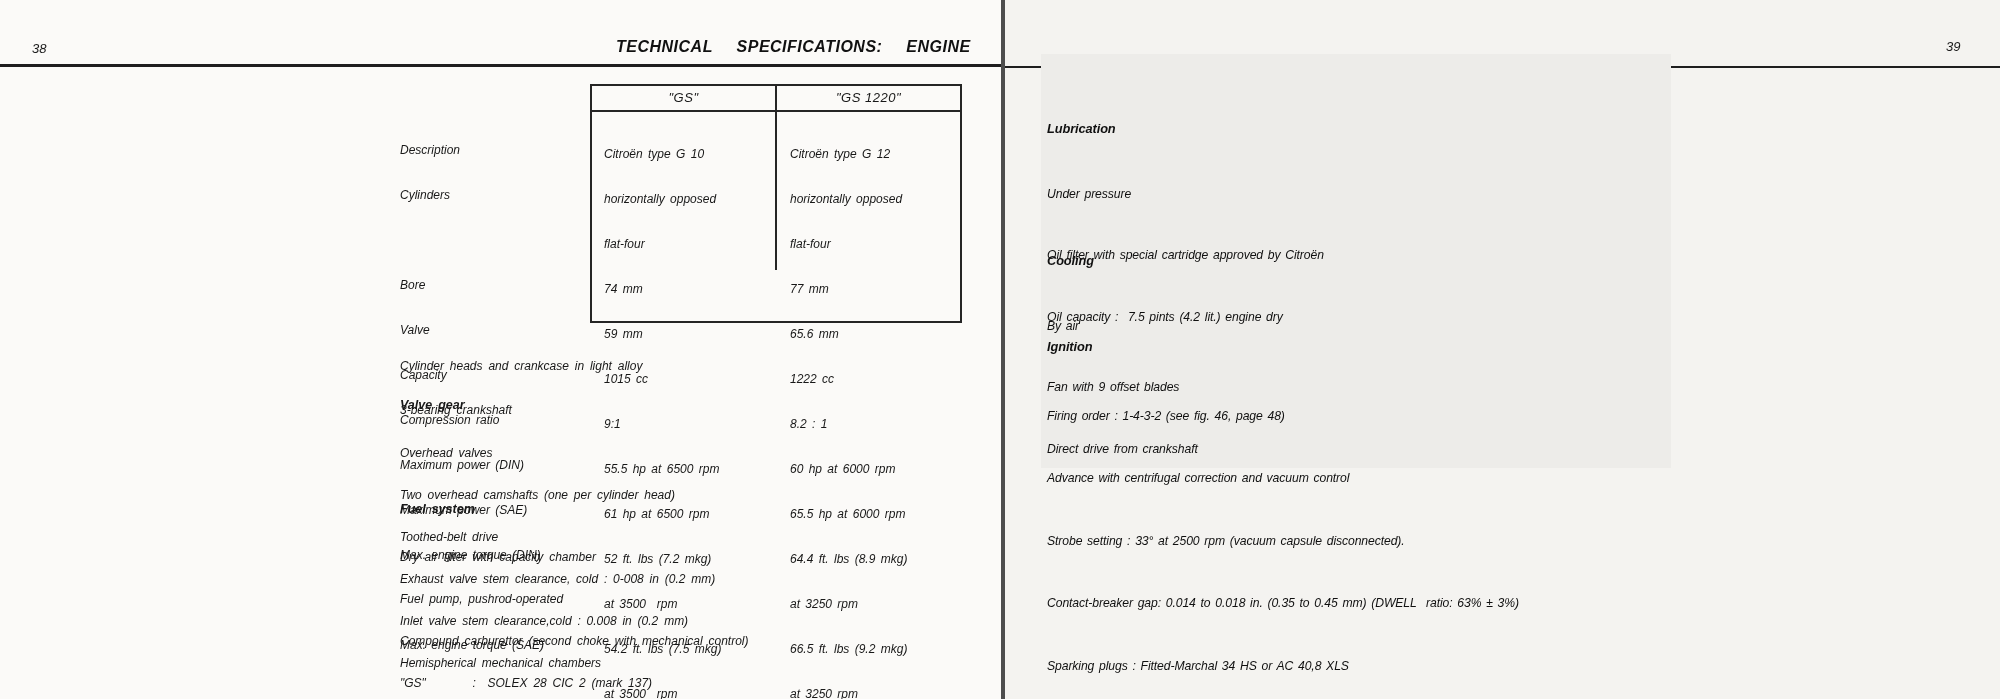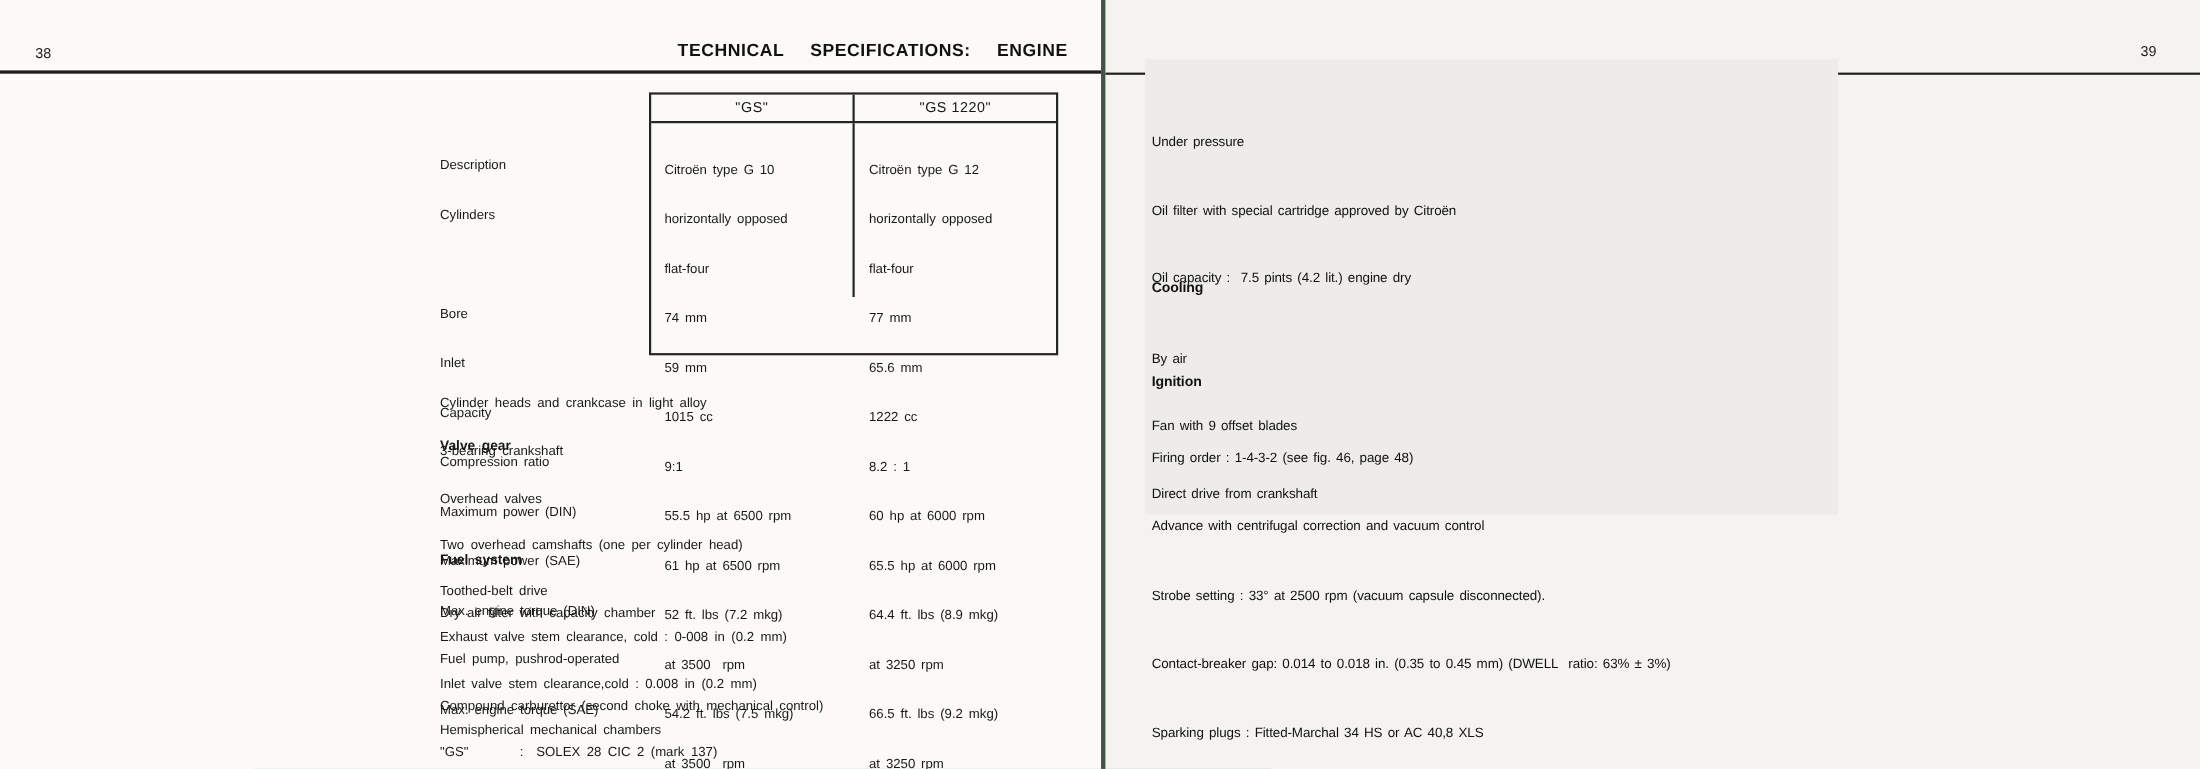--- a/index.html
+++ b/index.html
@@ -1,18 +1,18 @@
 <!DOCTYPE html>
 <html><head>
 <meta charset="utf-8">
 <style>
   html,body { margin:0; padding:0; background:#dddcda; }
   .canvas {
     position:relative; width:2000px; height:699px; overflow:hidden;
-    background:#22c55e; font-family:"Liberation Sans", sans-serif; color:#181818;
+    background:#0369a1; font-family:"Liberation Sans", sans-serif; color:#181818;font-style:italic;
   }
   .page { position:absolute; top:0; height:699px; }
   .page-left  { left:0; width:1001px; background:#fbfaf8; }
   .page-right { left:1005px; width:995px; background:#f4f3f0; }
   .gutter { position:absolute; left:1001px; top:0; width:4px; height:699px; background:#4d4d4d; }
 
   .rule { position:absolute; background:#1e1e1e; }
   .rule-left  { left:0; top:64px; width:1001px; height:3px; }
   .rule-right { left:0; top:66px; width:995px; height:2px; }
 
@@ -80,21 +80,21 @@
   <section class="page page-left">
     <div class="pnum pnum-left">38</div>
     <h1 class="title">TECHNICAL  SPECIFICATIONS:  ENGINE</h1>
     <div class="rule rule-left"></div>
 
     <div class="labels-col">
       <div class="tline">Description</div>
       <div class="tline">Cylinders</div>
       <div class="tline"></div>
       <div class="tline">Bore</div>
-      <div class="tline">Inlet</div>
+      <div class="tline">Valve</div>
       <div class="tline">Capacity</div>
       <div class="tline">Compression ratio</div>
       <div class="tline">Maximum power (DIN)</div>
       <div class="tline">Maximum power (SAE)</div>
       <div class="tline">Max. engine torque (DIN)</div>
       <div class="tline"></div>
       <div class="tline">Max. engine torque (SAE)</div>
       <div class="tline"></div>
       
     </div>
@@ -171,20 +171,21 @@
   </section>
 
   <div class="gutter"></div>
 
   <section class="page page-right">
     <div class="rule rule-right"></div>
     <div class="pnum pnum-right">39</div>
     <div class="scan-shade"></div>
 
     <div class="rblock sec-lub">
+      <div class="rheading">Lubrication</div>
       <div class="rline">Under pressure</div>
       <div class="rline">Oil filter with special cartridge approved by Citroën</div>
       <div class="rline">Oil capacity :  7.5 pints (4.2 lit.) engine dry</div>
     </div>
 
     <div class="rblock sec-cool">
       <div class="rheading">Cooling</div>
       <div class="rline">By air</div>
       <div class="rline">Fan with 9 offset blades</div>
       <div class="rline">Direct drive from crankshaft</div>

